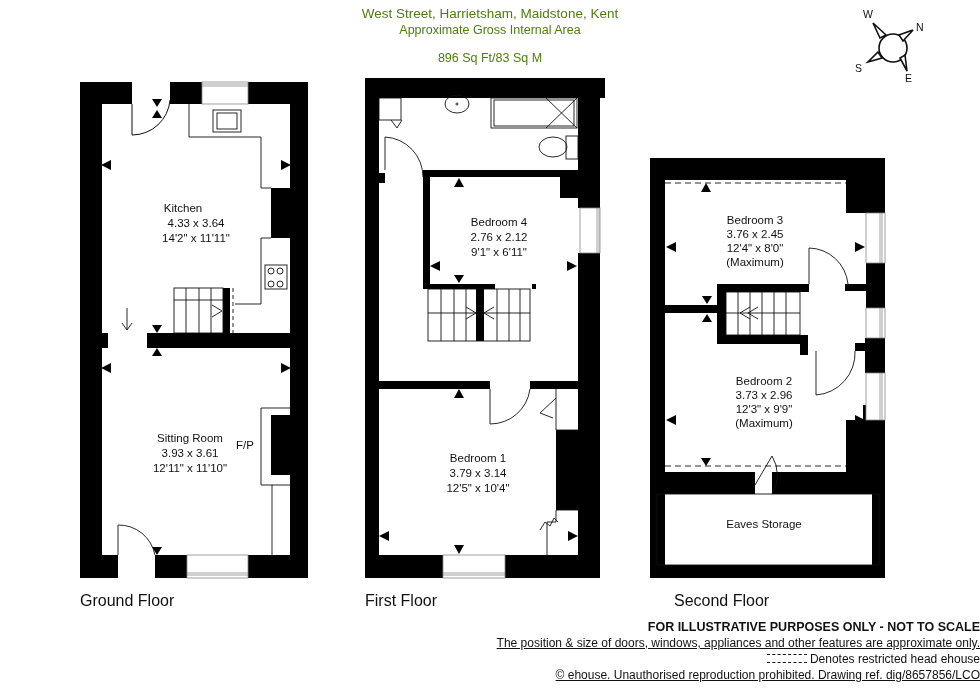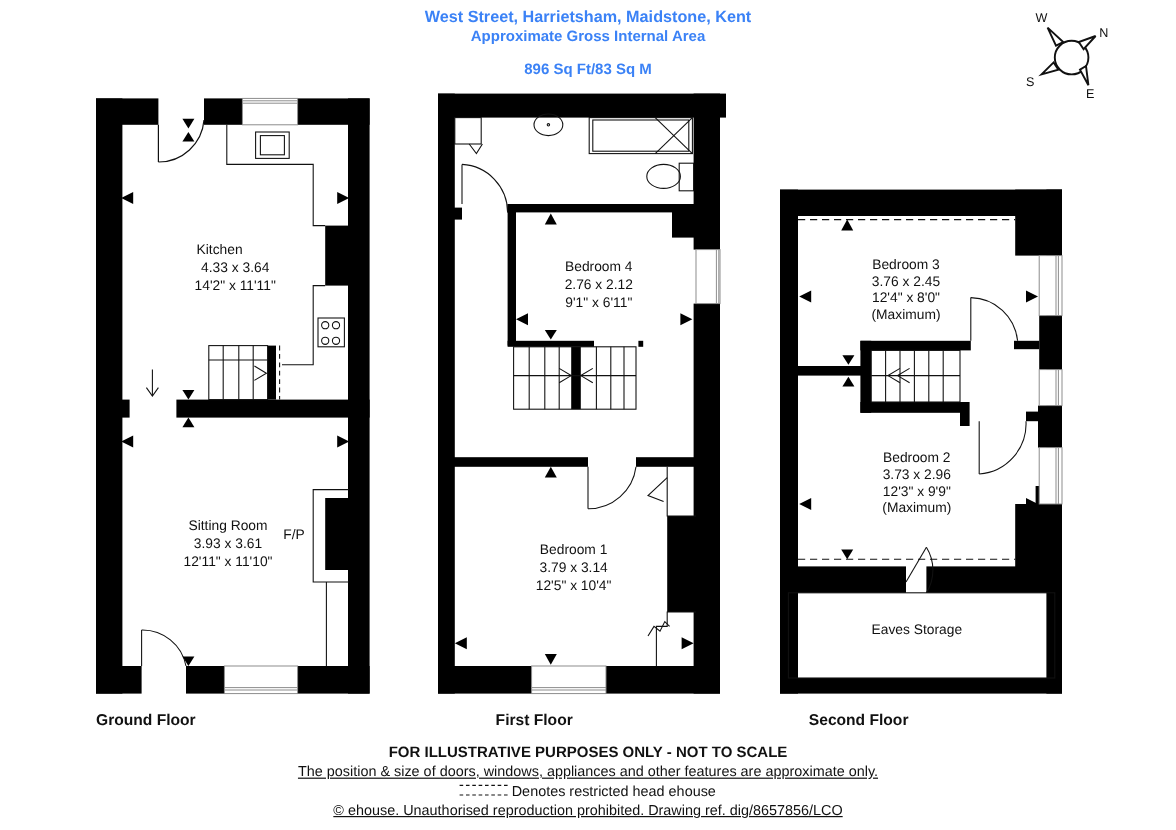--- a/index.html
+++ b/index.html
@@ -1,23 +1,23 @@
 <!DOCTYPE html>
 <html><head>
 <meta charset="utf-8">
 <style>
   html, body { margin: 0; padding: 0; background: #ffffff; }
   body { width: 980px; height: 692px; position: relative; overflow: hidden; font-family: "Liberation Sans", sans-serif; color: #111; }
-  .hdr { position: absolute; left: 0; width: 980px; text-align: center; font-weight: bold; color: #3b82f6; }
+  .hdr { position: absolute; left: 0; width: 980px; text-align: center; font-weight: normal; color: #4d7c0f; }
   .hdr.t1 { top: 6px; font-size: 13.5px; }
   .hdr.t2 { top: 23px; font-size: 12.5px; }
   .hdr.t3 { top: 51px; font-size: 12.5px; }
   svg.plan { position: absolute; left: 0; top: 0; }
-  .floor-label { position: absolute; top: 592px; font-weight: bold; font-size: 13px; }
-  .foot { position: absolute; left: 0; width: 980px; text-align: center; font-size: 12px; color: #111; }
+  .floor-label { position: absolute; top: 592px; font-weight: normal; font-size: 16px; }
+  .foot { position: absolute; left: 0; width: 980px; text-align: right; font-size: 12px; color: #111; }
   .foot.f1 { top: 620px; font-weight: bold; font-size: 12.5px; }
   .foot.f2 { top: 636px; text-decoration: underline; }
   .foot.f3 { top: 652px; }
   .foot.f4 { top: 668px; text-decoration: underline; }
   .dash-key { display: inline-block; width: 40px; height: 7px; border-top: 1.2px dashed #111; border-bottom: 1.2px dashed #111; vertical-align: middle; margin-right: 3px; position: relative; top: -1px; }
   .room-text { font-family: "Liberation Sans", sans-serif; font-size: 11.5px; fill: #111; }
   .compass-text { font-family: "Liberation Sans", sans-serif; font-size: 10.5px; fill: #111; }
 </style>
 </head>
 <body>
@@ -295,19 +295,19 @@
     <text class="room-text" x="764" y="385" text-anchor="middle">Bedroom 2</text>
     <text class="room-text" x="764" y="399" text-anchor="middle">3.73 x 2.96</text>
     <text class="room-text" x="764" y="413" text-anchor="middle">12'3" x 9'9"</text>
     <text class="room-text" x="764" y="427" text-anchor="middle">(Maximum)</text>
 
     <text class="room-text" x="764" y="528" text-anchor="middle">Eaves Storage</text>
   </g>
 </svg>
 
 <div class="floor-label" style="left:80px;">Ground Floor</div>
-<div class="floor-label" style="left:365px;margin-left:48px;">First Floor</div>
+<div class="floor-label" style="left:365px;">First Floor</div>
 <div class="floor-label" style="left:650px;margin-left:24px;">Second Floor</div>
 
 <div class="foot f1">FOR ILLUSTRATIVE PURPOSES ONLY - NOT TO SCALE</div>
 <div class="foot f2">The position &amp; size of doors, windows, appliances and other features are approximate only.</div>
 <div class="foot f3"><span class="dash-key"></span><span>Denotes restricted head ehouse</span></div>
 <div class="foot f4">© ehouse. Unauthorised reproduction prohibited. Drawing ref. dig/8657856/LCO</div>
 
 </body></html>

